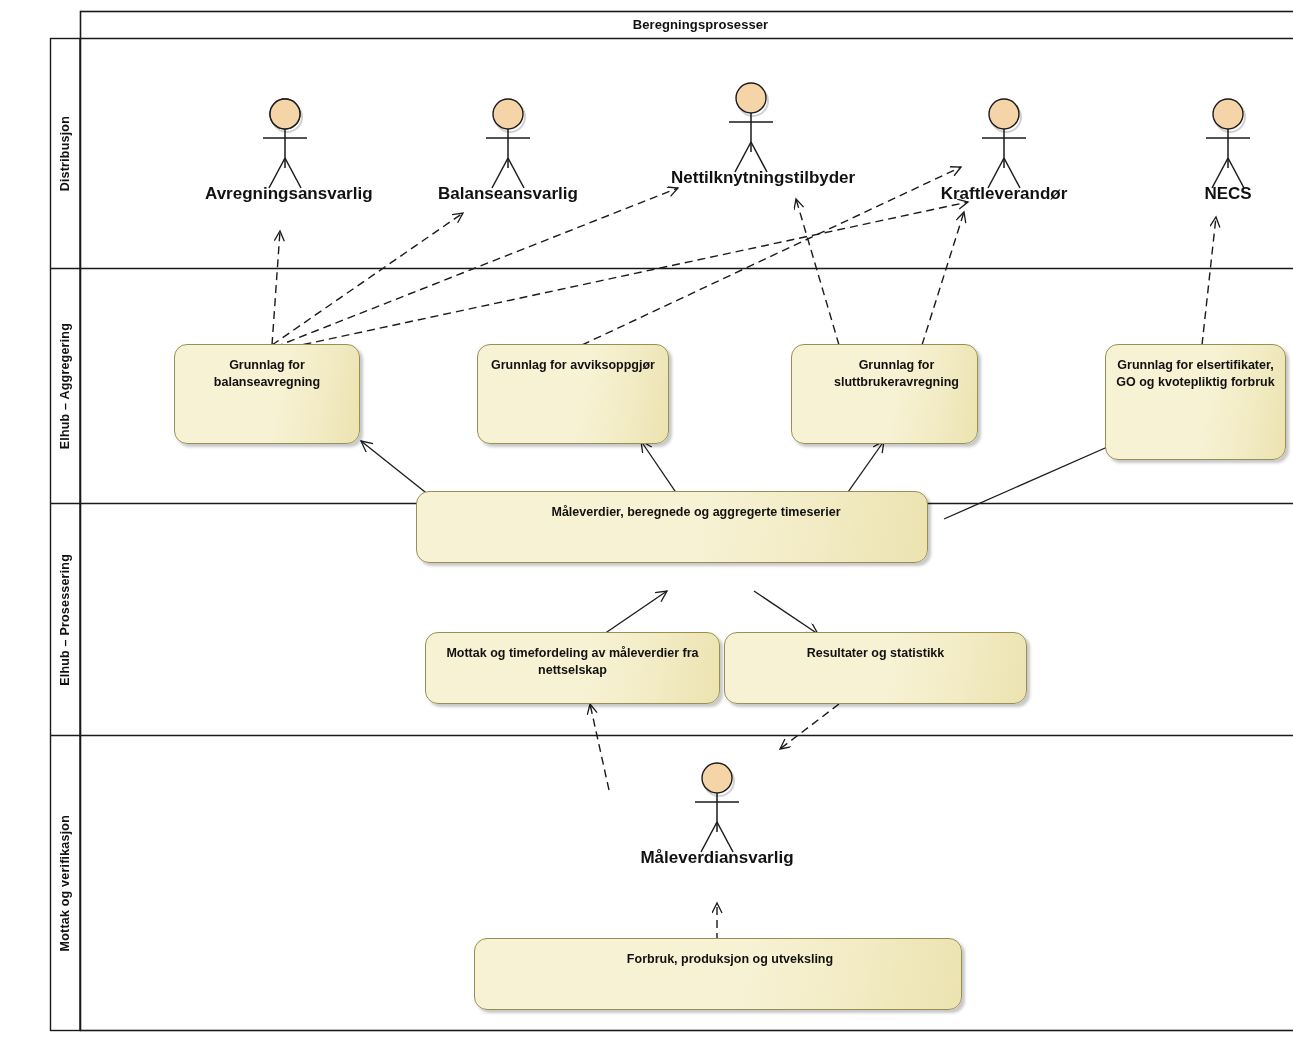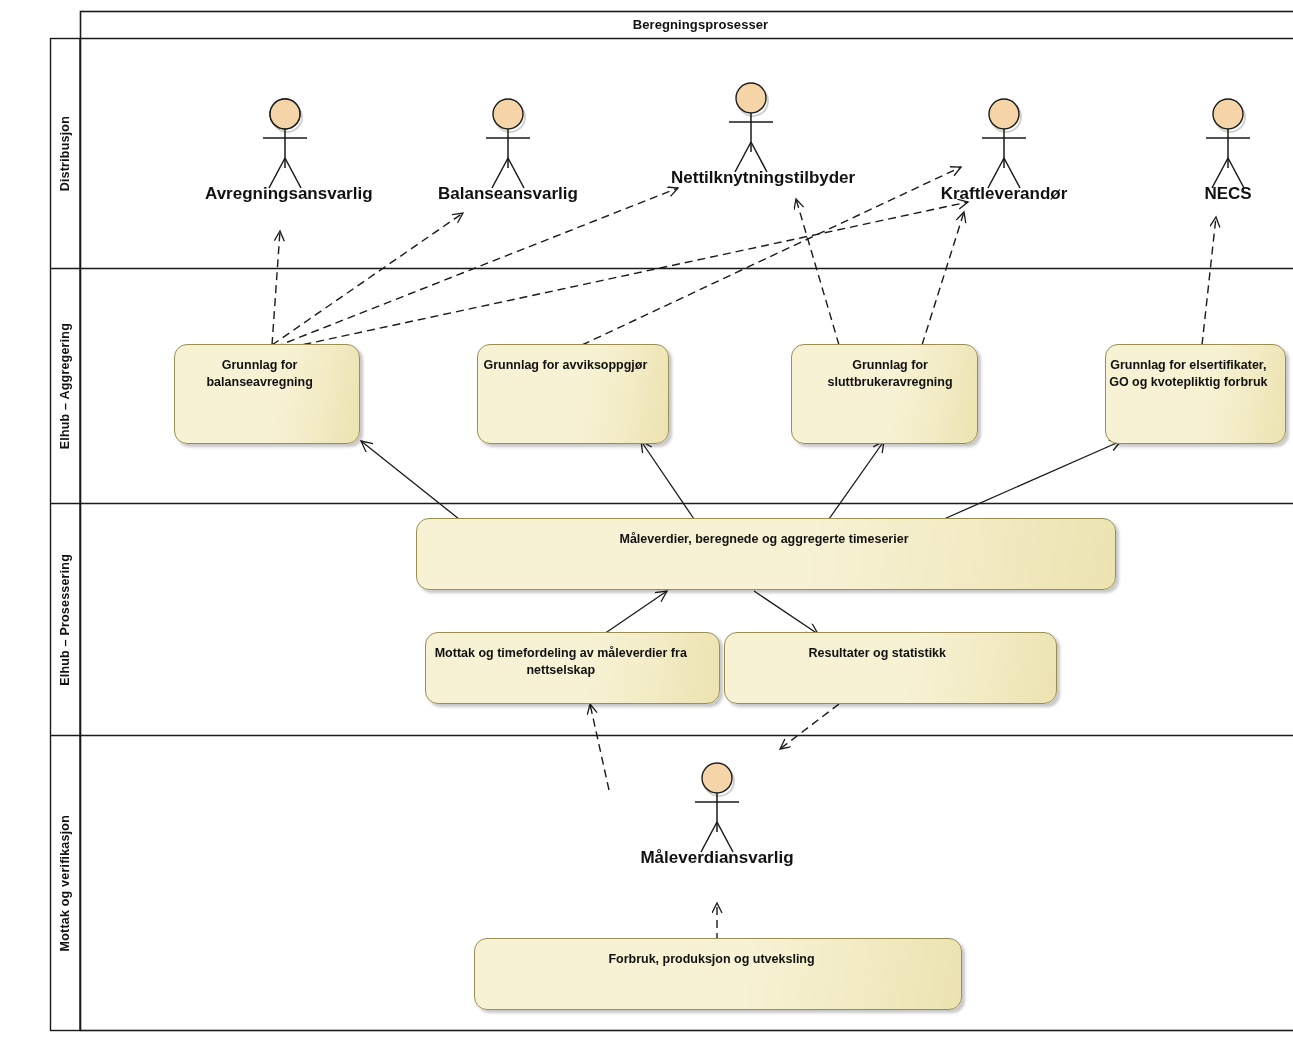--- a/index.html
+++ b/index.html
@@ -54,20 +54,21 @@
     letter-spacing: 0.2px;
   }
   .node {
     position: absolute;
     box-sizing: border-box;
     border: 1.2px solid #9a8f52;
     border-radius: 13px;
     background: linear-gradient(100deg, #f7f2d4 0%, #f7f2d4 55%, #f2ebc4 78%, #ece3b0 100%);
     box-shadow: 3px 3px 3px rgba(0,0,0,0.22);
     display: flex;
+    justify-content: center;
     padding-top: 12px;
   }
   .node .lbl {
     font-size: 12.5px;
     font-weight: bold;
     color: #111111;
     text-align: center;
     line-height: 1.35;
     width: 92%;
   }
@@ -266,33 +267,33 @@
   </div>
 
   <div class="node" style="left:438px; top:344px; width:192px; height:100px;">
     <div class="lbl">Grunnlag for avviksoppgjør</div>
   </div>
 
   <div class="node" style="left:752px; top:344px; width:187px; height:100px;padding-left:24px;">
     <div class="lbl">Grunnlag for sluttbrukeravregning</div>
   </div>
 
-  <div class="node" style="left:1066px; top:344px; width:181px; height:100px;">
+  <div class="node" style="left:1066px; top:344px; width:181px; height:116px;">
     <div class="lbl">Grunnlag for elsertifikater, GO og kvotepliktig forbruk</div>
   </div>
 
-  <div class="node" style="left:377px; top:518px; width:700px; height:72px;padding-left:48px;">
+  <div class="node" style="left:377px; top:491px; width:512px; height:72px;padding-left:48px;">
     <div class="lbl">Måleverdier, beregnede og aggregerte timeserier</div>
   </div>
 
   <div class="node" style="left:386px; top:632px; width:295px; height:72px;">
     <div class="lbl">Mottak og timefordeling av måleverdier fra nettselskap</div>
   </div>
 
-  <div class="node" style="left:685px; top:632px; width:333px; height:72px;">
+  <div class="node" style="left:685px; top:632px; width:303px; height:72px;">
     <div class="lbl">Resultater og statistikk</div>
   </div>
 
   <div class="node" style="left:435px; top:938px; width:488px; height:72px;padding-left:24px;">
     <div class="lbl">Forbruk, produksjon og utveksling</div>
   </div>
 
 </div>
 
 </body></html>

